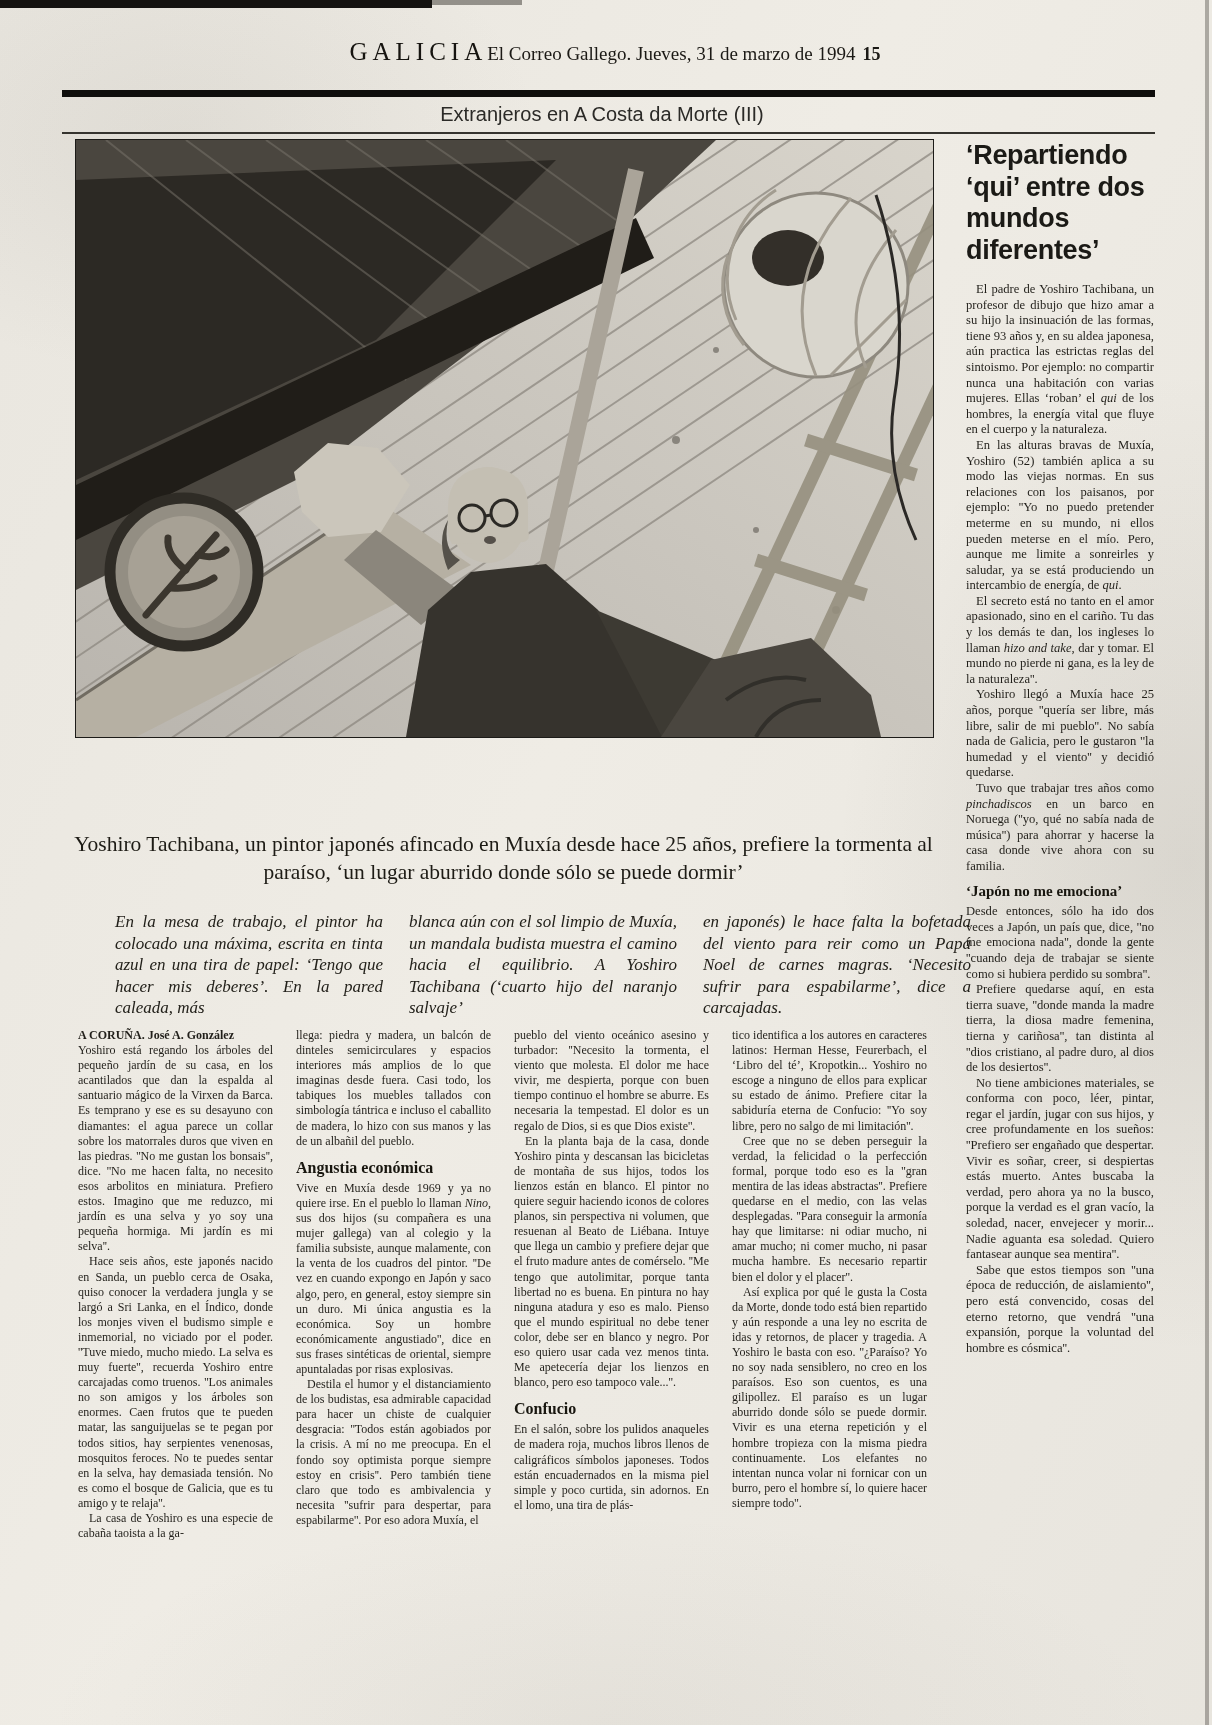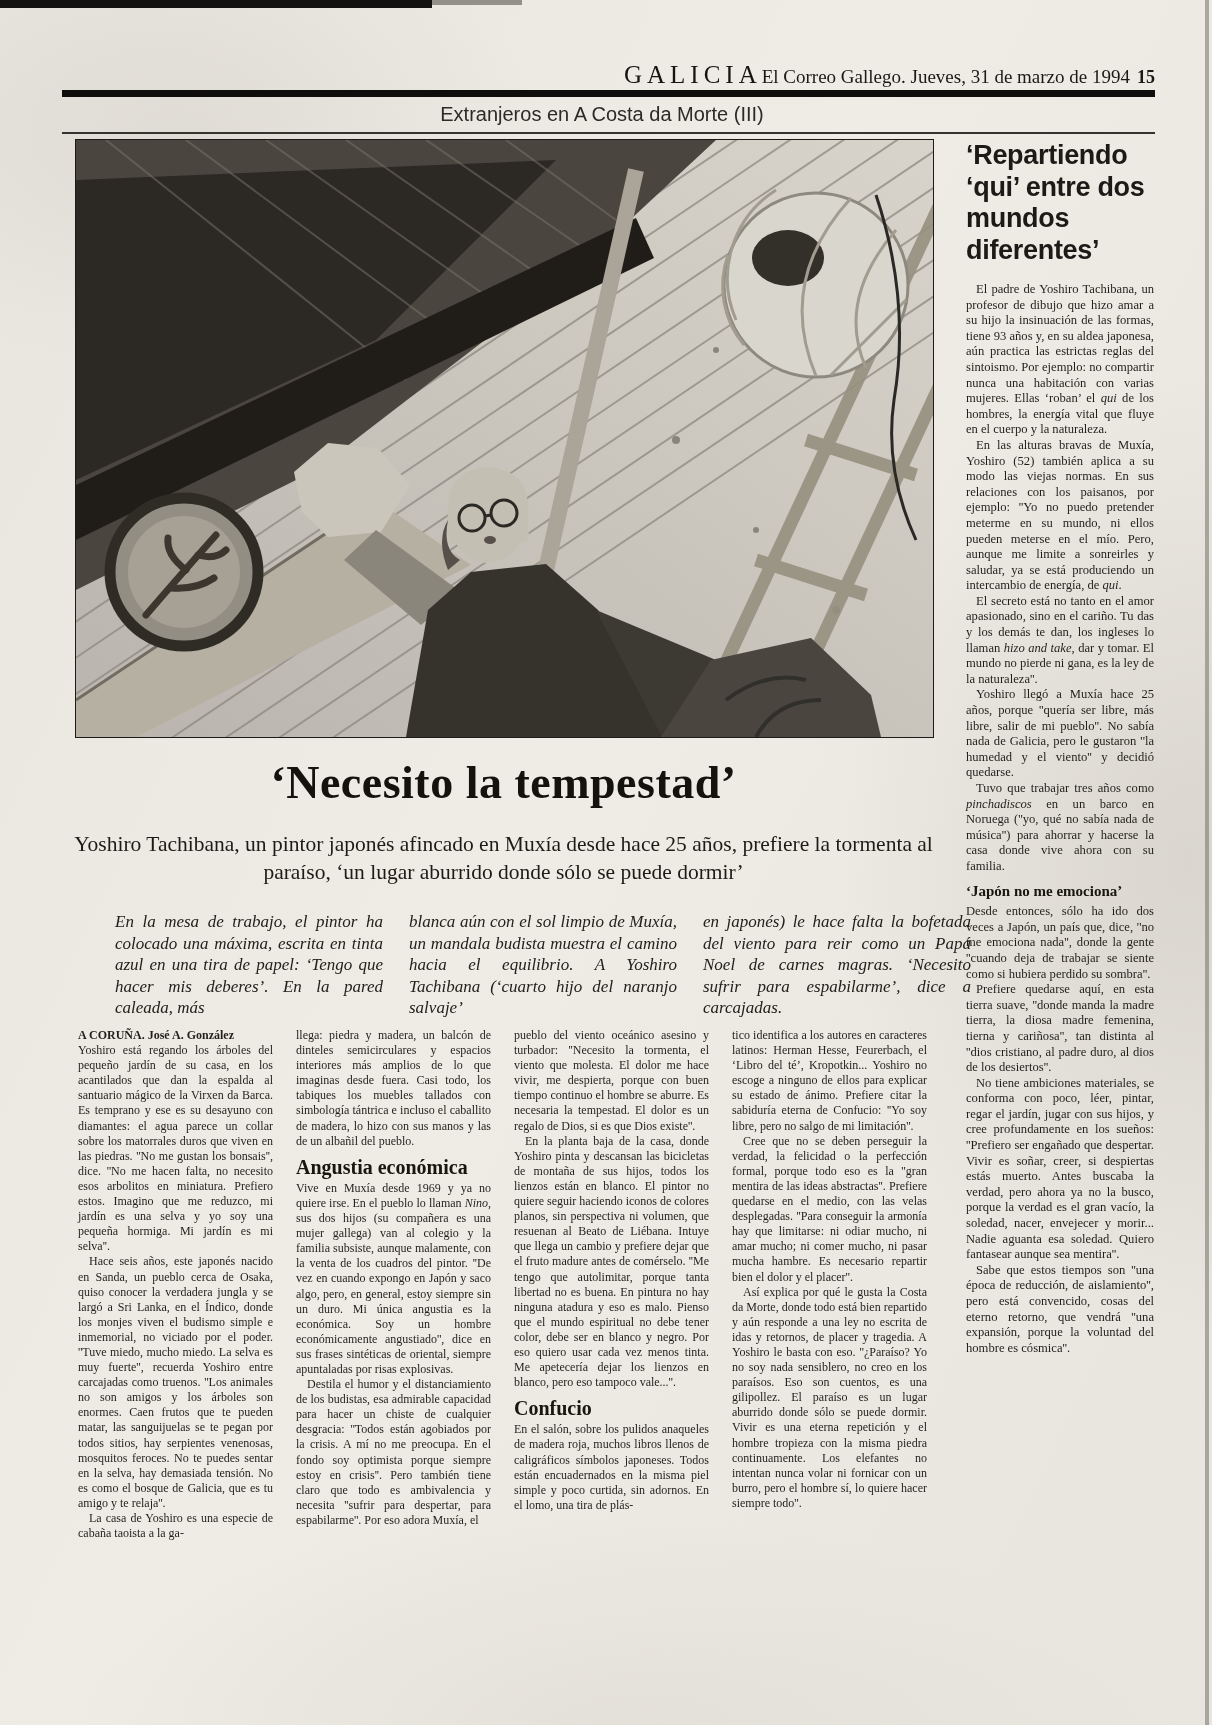--- a/index.html
+++ b/index.html
@@ -9,21 +9,21 @@
       radial-gradient(ellipse 600px 400px at 15% 8%, rgba(120,115,105,.10), transparent 60%),
       radial-gradient(ellipse 500px 700px at 98% 50%, rgba(110,105,95,.14), transparent 70%),
       radial-gradient(ellipse 800px 300px at 50% 100%, rgba(130,125,115,.08), transparent 70%),
       linear-gradient(115deg,#e9e6df,#efece5 45%,#e8e5de);
     font-family:"Liberation Serif","DejaVu Serif",serif;color:#201e19;
   }
   .scan-top{position:absolute;left:0;top:0;width:432px;height:8px;background:#141210;}
   .scan-top2{position:absolute;left:432px;top:0;width:90px;height:5px;background:#4a4741;opacity:.55;}
   .scan-right{position:absolute;right:3px;top:0;width:4px;height:1725px;background:#6a665f;opacity:.5;}
 
-  .masthead{position:absolute;left:75px;top:61px;width:1080px;display:flex;justify-content:flex-end;align-items:baseline;}
+  .masthead{position:absolute;left:75px;top:38px;width:1080px;display:flex;justify-content:center;align-items:baseline;}
   .section-label{font-size:25px;letter-spacing:5px;color:#161410;}
   .issue{font-size:19px;color:#1b1915;}
   .issue b{font-size:18px;margin-left:7px;}
   .rule-thick{position:absolute;left:62px;top:90px;width:1093px;height:7px;background:#0f0e0c;}
   .kicker{position:absolute;left:78px;top:103px;width:1048px;text-align:center;
     font-family:"Liberation Sans","DejaVu Sans",sans-serif;font-size:20px;color:#2b2a27;}
   .rule-thin{position:absolute;left:62px;top:132px;width:1093px;height:2px;background:#35332e;}
 
   .photo{position:absolute;left:75px;top:139px;width:857px;height:597px;margin:0;
     border:1px solid #1c1b18;background:#a9a6a0;overflow:hidden;}
@@ -41,21 +41,21 @@
 
   .lead{position:absolute;left:75px;top:911px;width:857px;display:flex;gap:26px;margin-left:40px;}
   .lead-col{width:268px;font-style:italic;font-size:17px;line-height:21.6px;text-align:justify;color:#23211b;}
 
   .body-cols{position:absolute;left:78px;top:1028px;width:849px;display:flex;gap:23px;}
   .col{width:195px;font-size:12px;line-height:15.1px;text-align:justify;color:#211f1a;}
   .col p,.sb-body p{margin:0;}
   .it-by{font-weight:bold;}
   .it-p{text-indent:11px;}
   .it-p0{text-indent:0;}
-  h3.it-h{font-size:20px;font-weight:bold;margin:11px 0 6px;text-align:left;color:#18160f;}
+  h3.it-h{font-size:16px;font-weight:bold;margin:11px 0 6px;text-align:left;color:#18160f;}
 
   .sidebar{position:absolute;left:966px;top:140px;width:188px;}
   .sb-title{font-family:"Liberation Sans","DejaVu Sans",sans-serif;font-weight:bold;
     font-size:27px;line-height:31.5px;color:#1b1a16;margin:0 0 16px;letter-spacing:-.3px;}
   .sb-body{font-size:12.6px;line-height:15.6px;text-align:justify;color:#211f1a;}
   .sb-body .it-p{text-indent:10px;}
   .sb-body h3.it-h{font-size:15px;margin:9px 0 5px;}
 </style>
 </head>
 <body>
@@ -181,21 +181,20 @@
 
       <polygon points="585,597 635,520 735,498 795,555 805,597" fill="#4a463f"></polygon>
       <g stroke="#2c2a25" stroke-width="4" opacity=".8">
         <path d="M 650,560 Q 690,530 730,540" fill="none"></path>
         <path d="M 680,597 Q 700,560 745,560" fill="none"></path>
       </g>
     </svg>
   </figure>
 
 
-  <h1 class="headline">‘Necesito la tempestad’</h1>
   <p class="subhead">Yoshiro Tachibana, un pintor japonés afincado en Muxía desde hace 25 años, prefiere la tormenta al paraíso, ‘un lugar aburrido donde sólo se puede dormir’</p>
 
   <section class="lead">
     <div class="lead-col">En la mesa de trabajo, el pintor ha colocado una máxima, escrita en tinta azul en una tira de papel: ‘Tengo que hacer mis deberes’. En la pared caleada, más</div>
     <div class="lead-col">blanca aún con el sol limpio de Muxía, un mandala budista muestra el camino hacia el equilibrio. A Yoshiro Tachibana (‘cuarto hijo del naranjo salvaje’</div>
     <div class="lead-col">en japonés) le hace falta la bofetada del viento para reir como un Papá Noel de carnes magras. ‘Necesito sufrir para espabilarme’, dice a carcajadas.</div>
   </section>
 
   <section class="body-cols">
     <div class="col">

